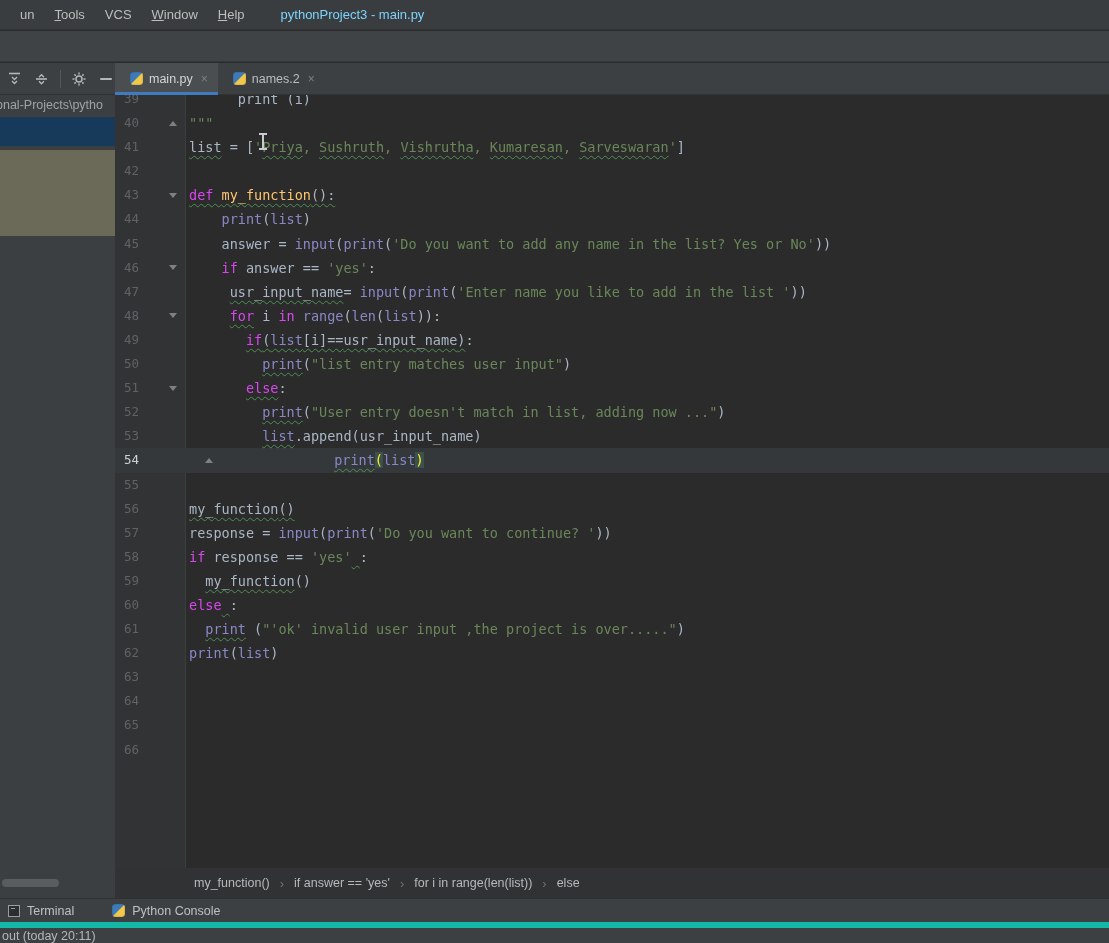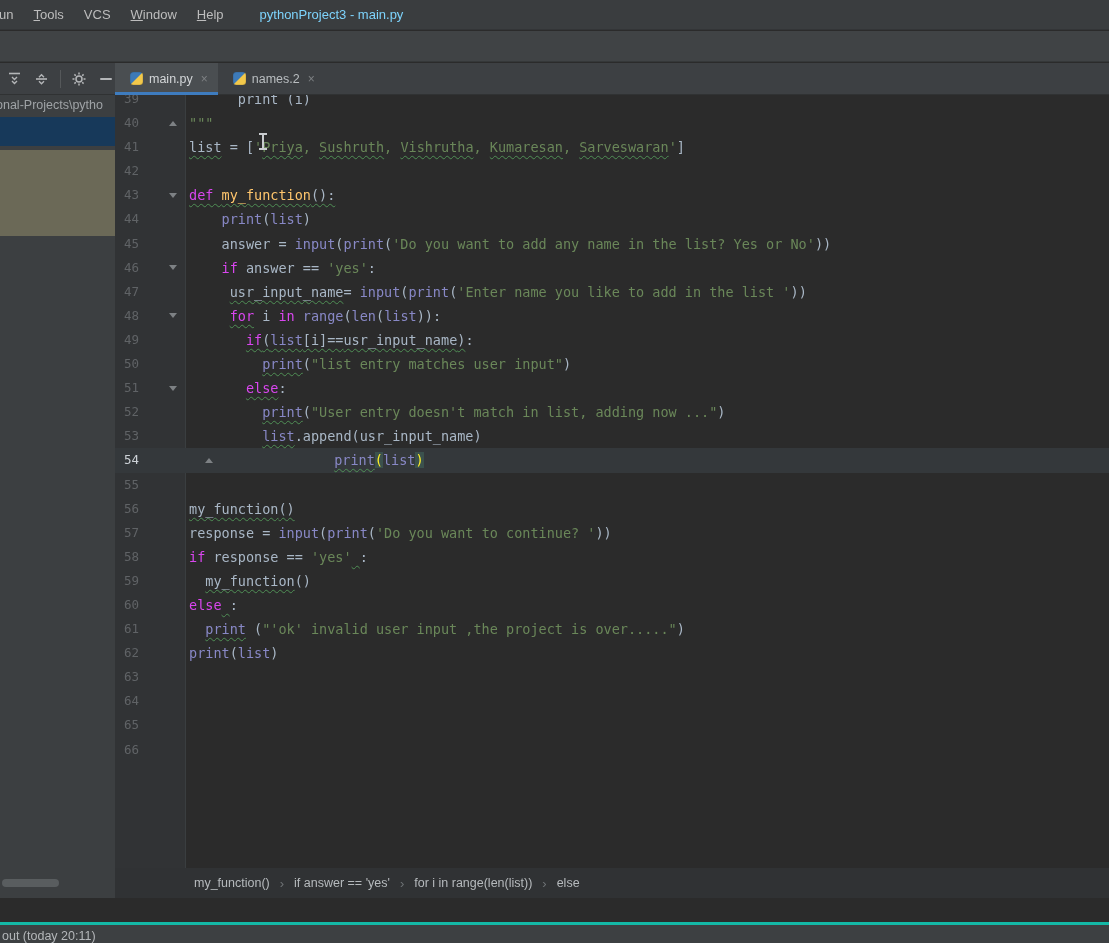--- a/index.html
+++ b/index.html
@@ -65,31 +65,31 @@
   .crumb-sep { color:#6e7275; padding:0 6px; font-size:13px; }
 
   
   .toolwin-bar { position:absolute; left:0; top:898px; width:100%; height:24px; background:#3d4042;
                  border-top:1px solid #2e3032; display:flex; align-items:center; font-size:12.5px; color:#bdc0c3; }
   .toolwin-btn { display:flex; align-items:center; gap:7px; margin-left:8px; }
   .toolwin-btn + .toolwin-btn { margin-left:38px; }
   .term-icon { width:12px; height:12px; border:1px solid #9a9da0; background:#2b2d2f; position:relative; }
   .term-icon::before { content:""; position:absolute; left:2px; top:2px; width:4px; height:1px; background:#9a9da0; }
   .statusbar { position:absolute; left:0; top:922px; width:100%; height:21px; background:#3d4042;
-               border-top:3px solid #14b8a6; display:flex; align-items:flex-end; font-size:12.5px; color:#b4b7ba; }
+               border-top:6px solid #14b8a6; display:flex; align-items:center; font-size:12.5px; color:#b4b7ba; }
   .statusbar span { margin-left:2px; }
   u { text-decoration:underline; }
 </style>
 </head>
 <body>
 
 <div id="app">
 
   <div class="menubar">
-    <div id="menu-items" style="display:flex;">
+    <div id="menu-items" style="display:flex;padding-left:21px;">
         <span class="menu-item">un</span>
         <span class="menu-item"><u>T</u>ools</span>
         <span class="menu-item">VCS</span>
         <span class="menu-item"><u>W</u>indow</span>
         <span class="menu-item"><u>H</u>elp</span>
       </div>
     <span class="win-title">pythonProject3 - main.py</span>
   </div>
 
   <div class="toolband"></div>
@@ -180,18 +180,28 @@
   <div class="breadcrumb-bar" id="breadcrumb-bar">
       <span class="crumb">my_function()</span>
       <span class="crumb-sep">›</span>
       <span class="crumb">if answer == 'yes'</span>
       <span class="crumb-sep">›</span>
       <span class="crumb">for i in range(len(list))</span>
       <span class="crumb-sep">›</span>
       <span class="crumb">else</span>
     </div>
 
+  <div class="toolwin-bar">
+    <div class="toolwin-btn">
+      <span class="term-icon"></span>
+      <span>Terminal</span>
+    </div>
+    <div class="toolwin-btn">
+      <span class="py-icon"></span>
+      <span>Python Console</span>
+    </div>
+  </div>
 
   <div class="statusbar">
     <span>out (today 20:11)</span>
   </div>
 
 </div>
 
 </body></html>

